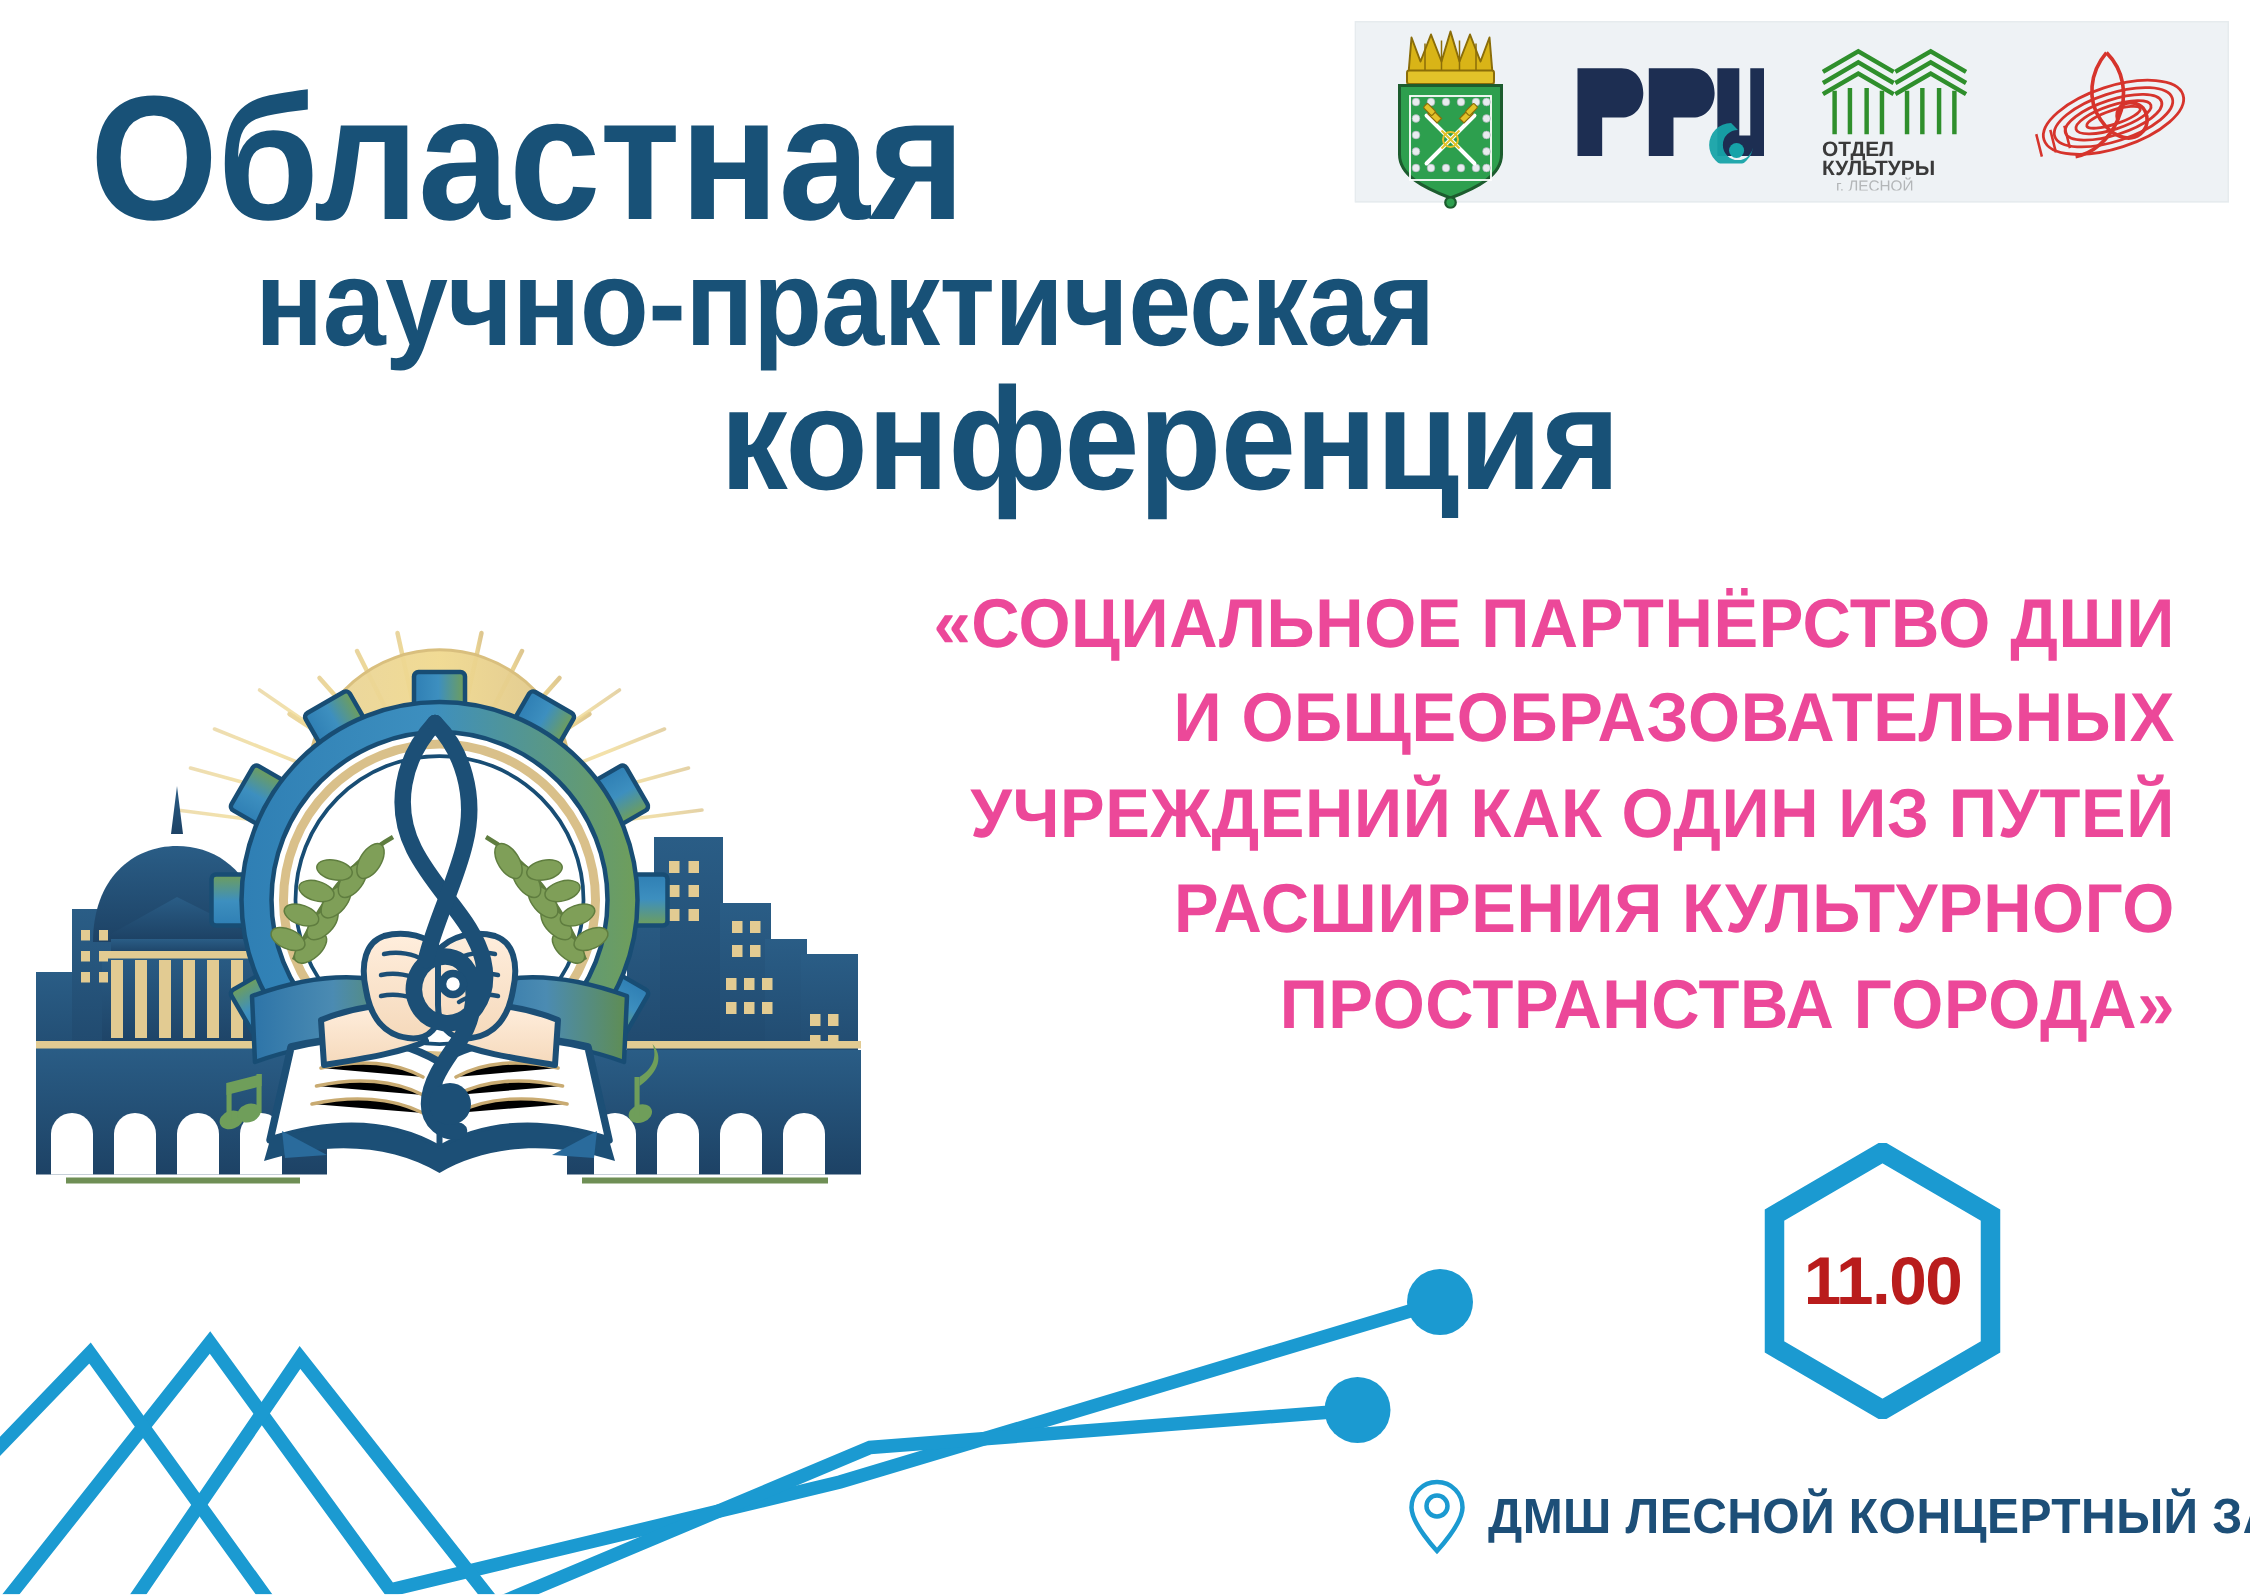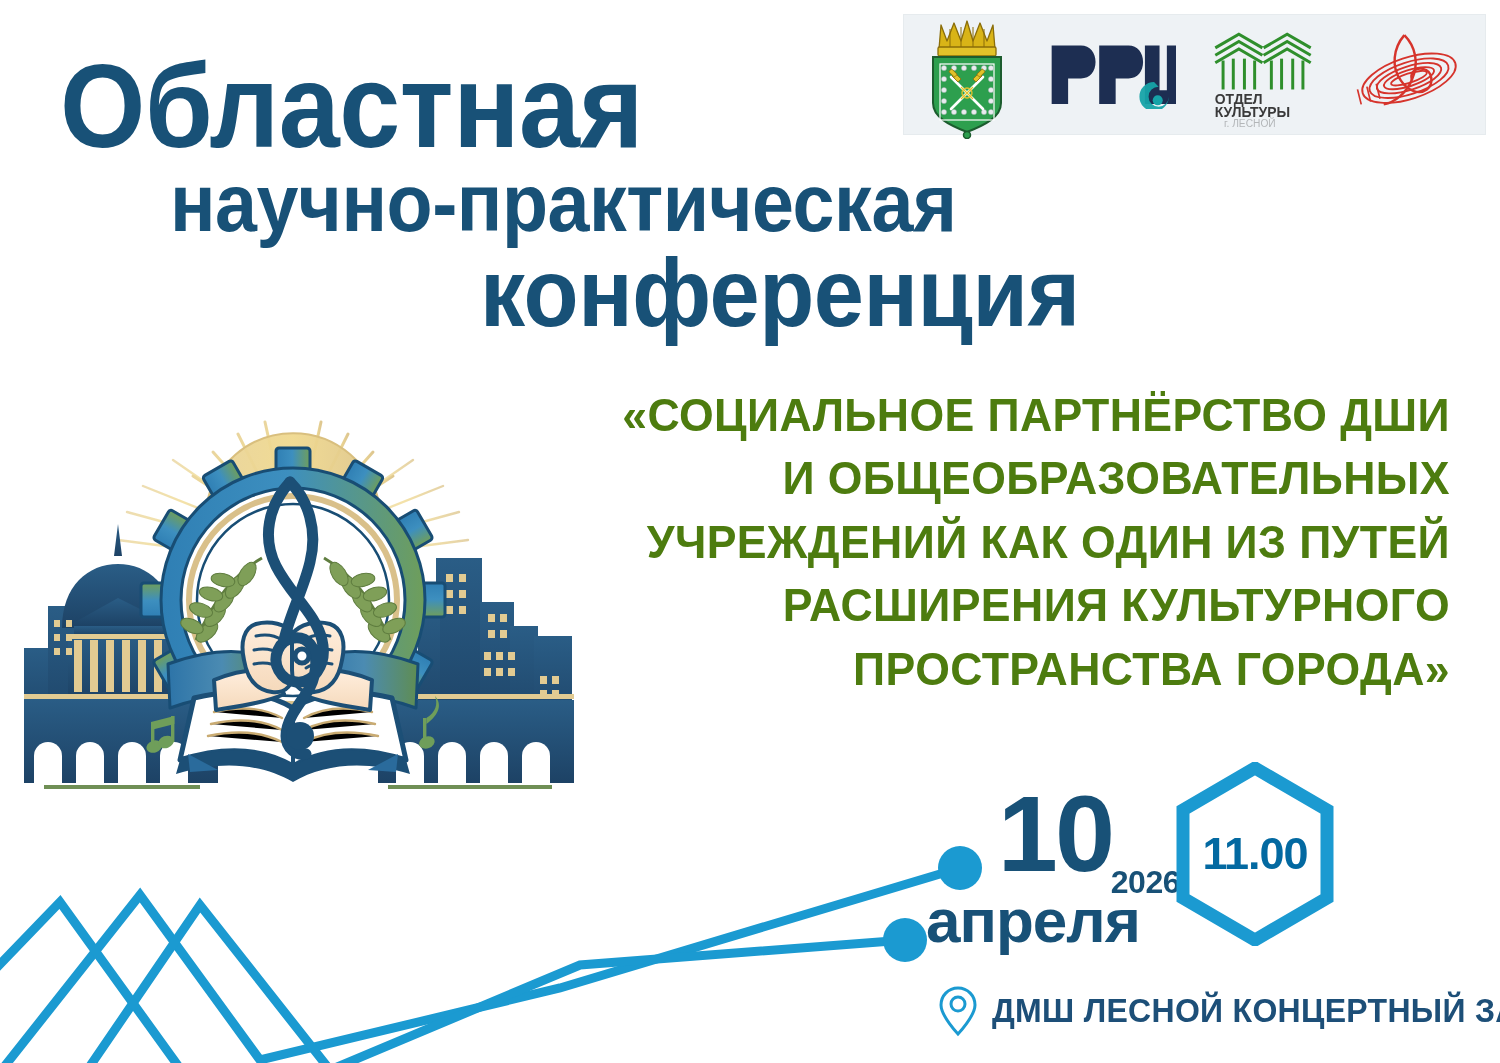--- a/index.html
+++ b/index.html
@@ -62,21 +62,21 @@
     font-size:97px;
     transform:scaleX(0.93);
   }
 
   
   #theme{
     position:absolute;
     left:520px; top:384px;
     width:930px;
     text-align:right;
-    color:#4d7c0f;
+    color:#ec4899;
     font-weight:bold;
     font-family:"Liberation Sans Narrow","Liberation Sans","DejaVu Sans Condensed",sans-serif;
     font-size:46px;
     line-height:1.38;
     letter-spacing:0.4px;
   }
   #theme .tl{display:block;transform:scaleX(0.97);transform-origin:right center;white-space:nowrap;}
 
   
   #emblem{
@@ -130,21 +130,21 @@
   
   #time-hex{
     position:absolute;
     left:1175px; top:762px;
     width:160px; height:184px;
   }
   #time-hex .tval{
     position:absolute;
     left:0; top:0; width:160px; height:184px;
     display:flex;align-items:center;justify-content:center;
-    color:#0369a1;
+    color:#b91c1c;
     font-size:45px;
     font-weight:bold;
     font-family:"Liberation Sans Narrow","Liberation Sans",sans-serif;
     letter-spacing:-1px;
   }
 
   
   #venue{
     position:absolute;
     left:938px; top:985px;
@@ -569,25 +569,20 @@
       <polyline points="-30,330 140,115 260,280 560,208 960,88"></polyline>
 
       <polyline points="60,330 200,125 330,290 580,185 905,160"></polyline>
 
       <polyline points="-20,205 60,122 210,330"></polyline>
     </g>
     <circle cx="960" cy="88" r="22" fill="#1b9ad1"></circle>
     <circle cx="905" cy="160" r="22" fill="#1b9ad1"></circle>
   </svg>
 
-  <div id="date-block">
-    <span id="day">10</span>
-    <span id="year">2026</span>
-    <span id="month">апреля</span>
-  </div>
 
   <div id="time-hex">
     <svg width="160" height="184" viewBox="0 0 160 184">
       <polygon points="80,6 152,48 152,136 80,178 8,136 8,48" fill="#ffffff" stroke="#1b9ad1" stroke-width="13" stroke-linejoin="miter"></polygon>
     </svg>
     <span class="tval">11.00</span>
   </div>
 
   <div id="venue">
     <svg width="40" height="52" viewBox="0 0 40 52">

